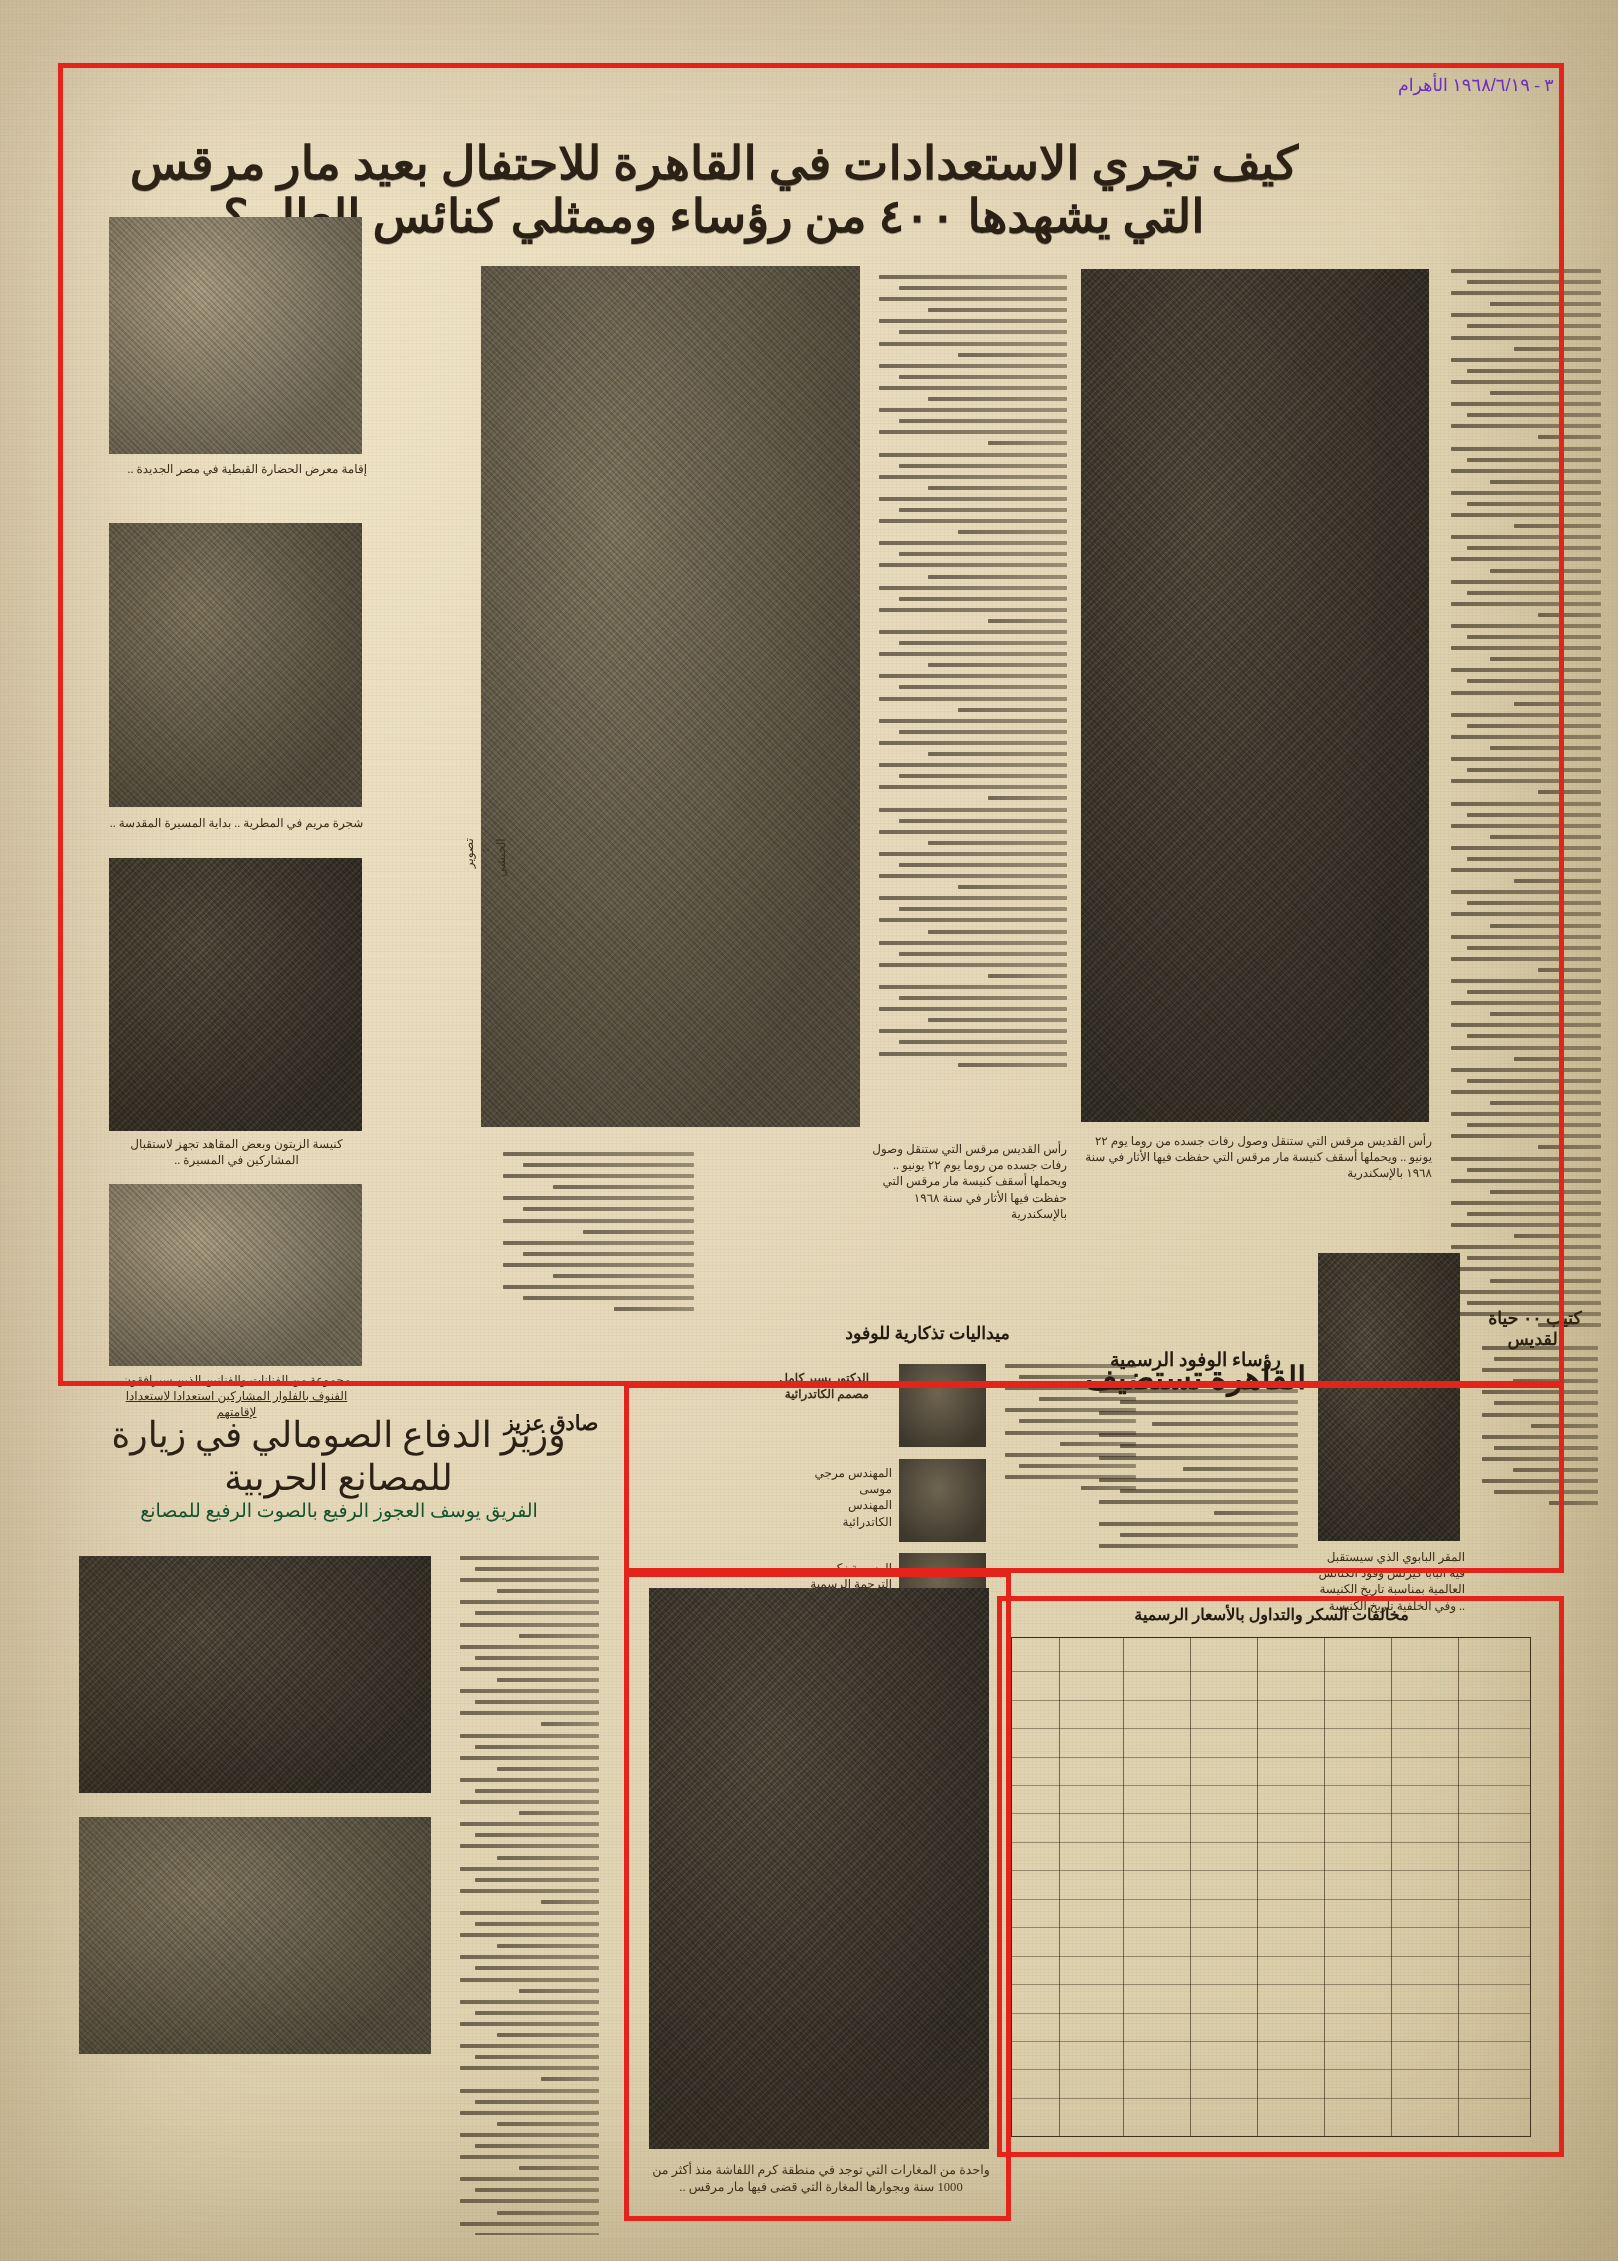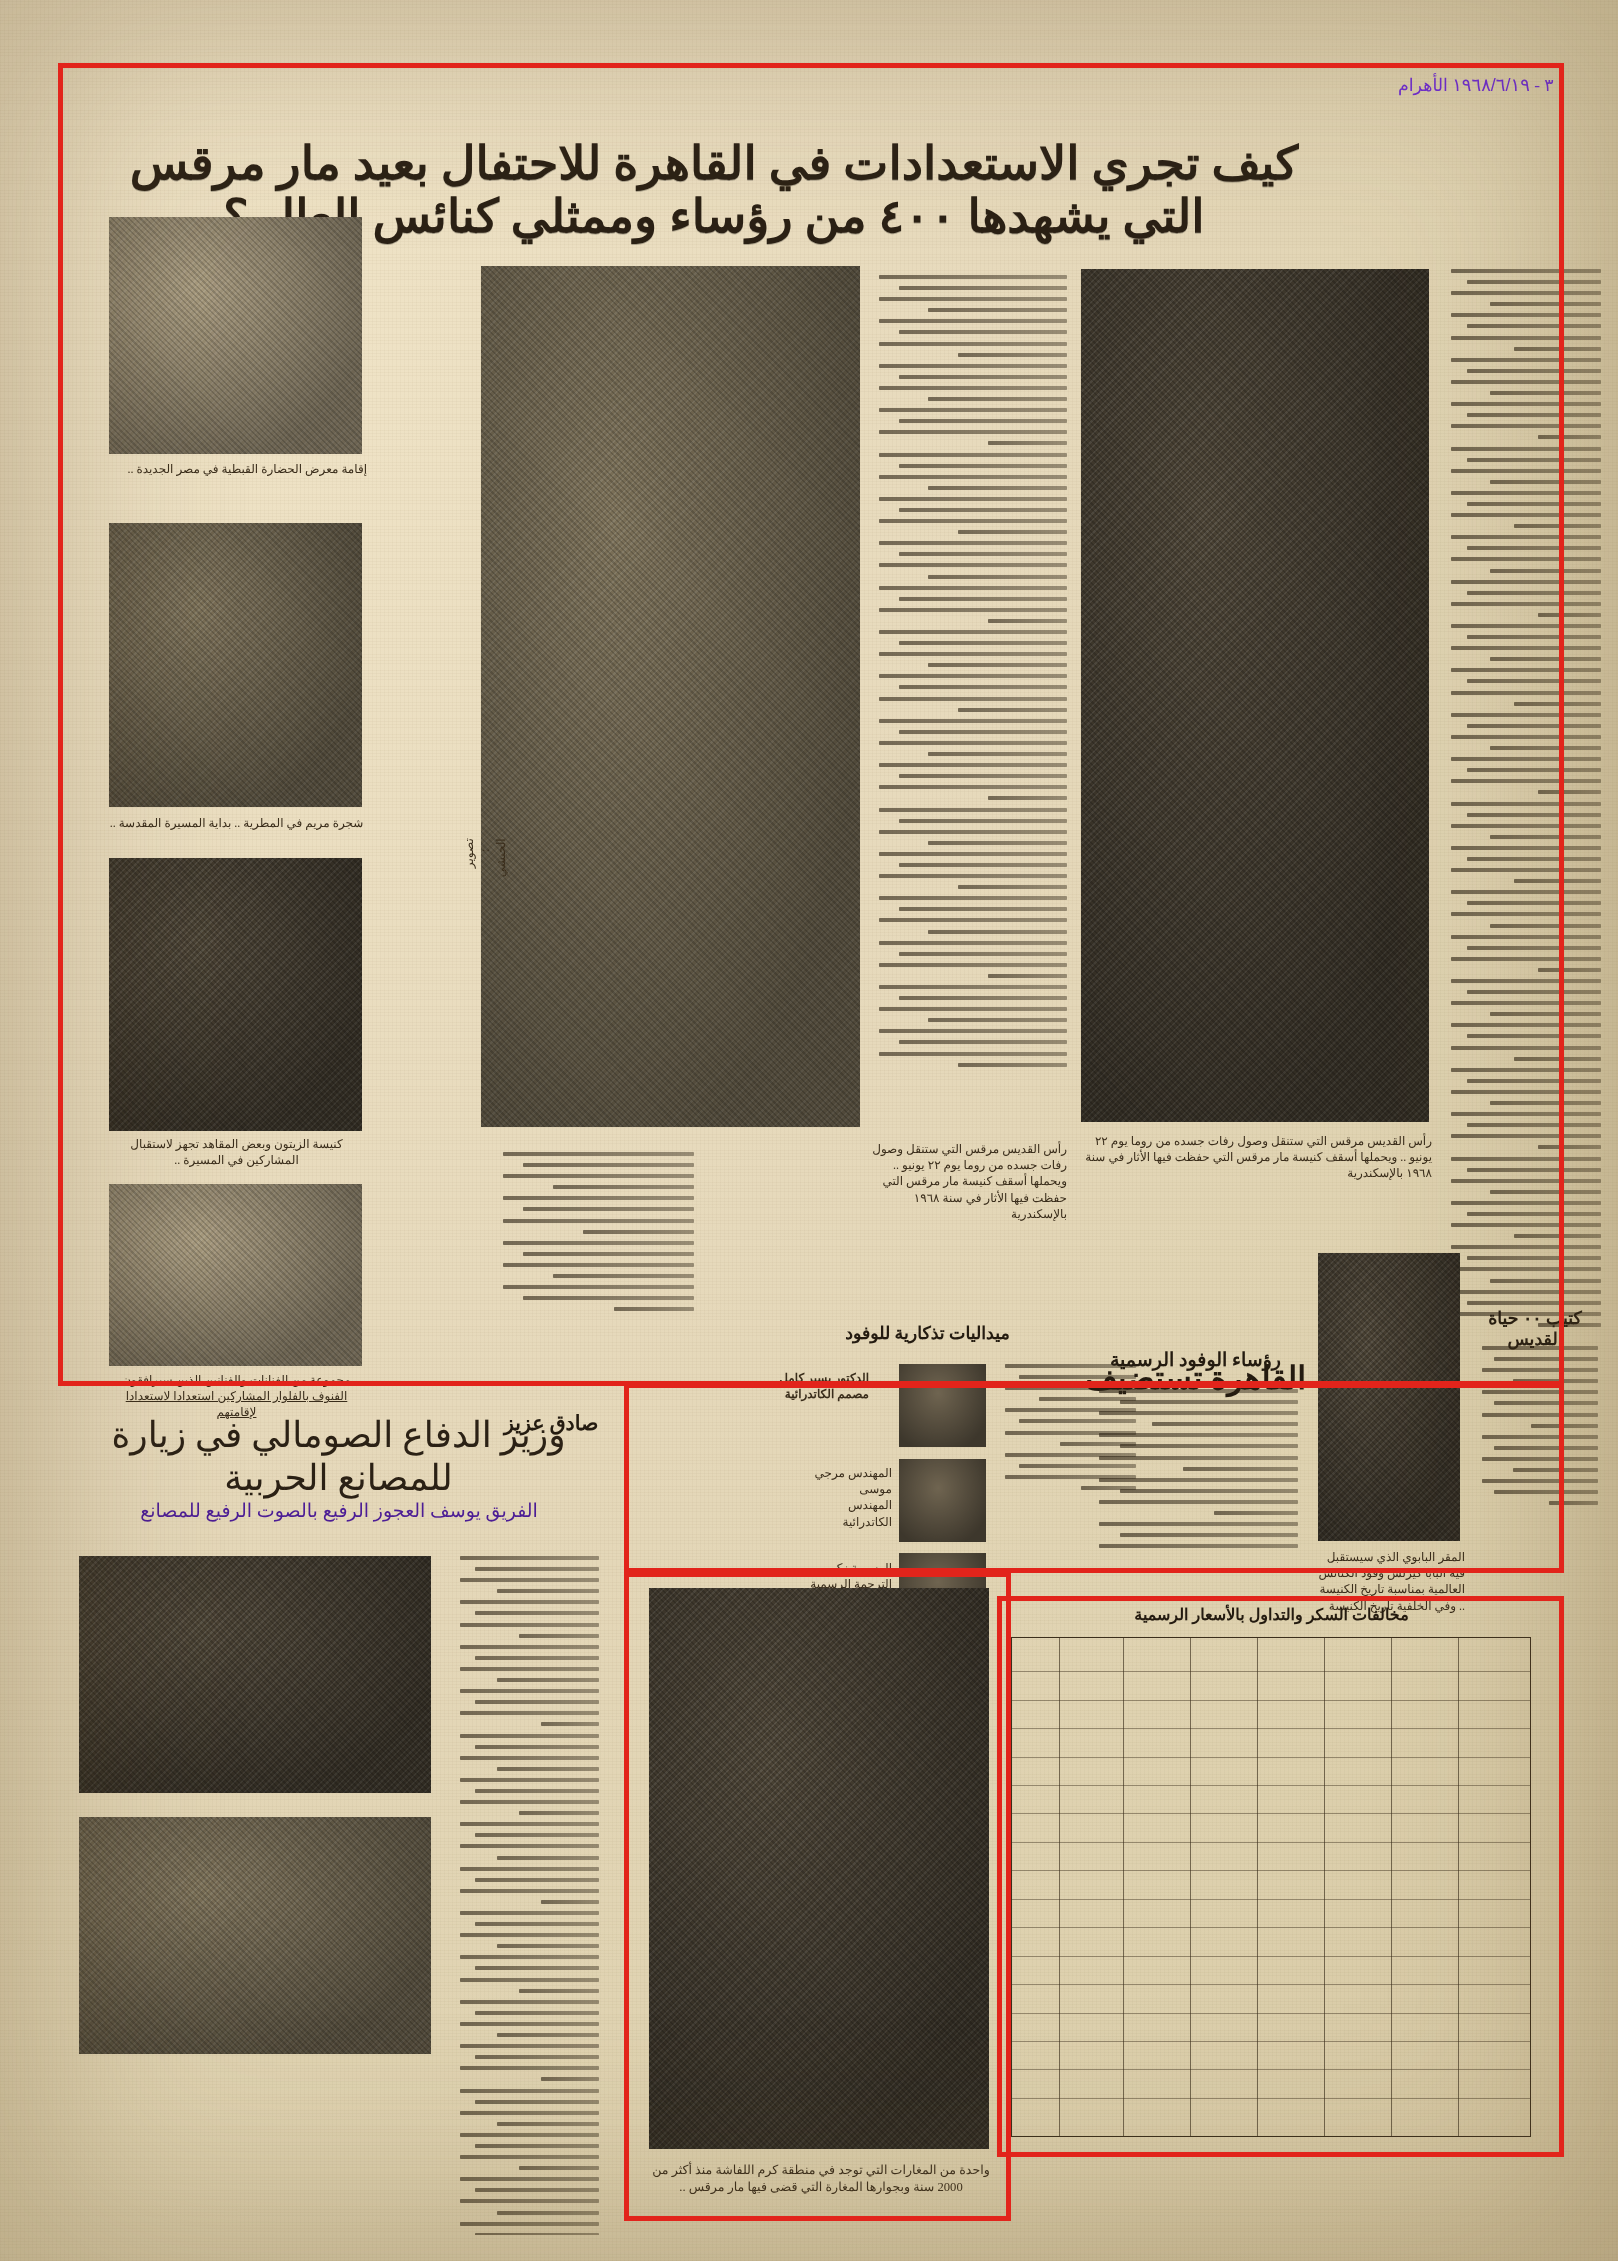--- a/index.html
+++ b/index.html
@@ -90,21 +90,21 @@
   .vline{position:absolute;top:0;bottom:0;width:0.8px;background:rgba(59,46,28,.65);}
   .hline{position:absolute;left:0;right:0;height:0.8px;background:rgba(59,46,28,.45);}
   .smallhead{position:absolute;font-size:17.4px;font-weight:bold;color:#241b10;text-align:center;}
 
   .portrait{position:absolute;background:#6f6450;}
   .portrait:after{content:"";position:absolute;inset:0;background:radial-gradient(ellipse at 45% 35%, rgba(255,255,255,.35), rgba(0,0,0,.45) 80%);mix-blend-mode:multiply;}
 
   .bigtitle{
     position:absolute;font-size:36px;font-weight:normal;color:#2b2115;line-height:1.2;text-align:center;
   }
-  .subtitle2{position:absolute;font-size:19px;color:#4c1d95;text-align:center;line-height:1.3;}
+  .subtitle2{position:absolute;font-size:19px;color:#14532d;text-align:center;line-height:1.3;}
 </style>
 </head>
 <body>
 
 <div class="paper"></div>
 
 <div class="page">
 
   <div class="masthead">
     <span>٣ -</span>
@@ -477,21 +477,21 @@
       <div class="ln s95"></div>
       <div class="ln s70"></div>
     <div class="ln s95"></div>
       <div class="ln s85"></div>
 
   </div>
 </div>
 
 <div style="position:absolute;left:632px;top:1580px;width:375px;height:640px;">
   <div class="photo ph-dark" style="left:17.4px;top:8px;width:340px;height:561px;"></div>
-  <div class="cap" style="left:11px;top:582px;width:356px;font-size:12.6px;">واحدة من المغارات التي توجد في منطقة كرم اللفاشة منذ أكثر من 2000 سنة وبجوارها المغارة التي قضى فيها مار مرقس ..</div>
+  <div class="cap" style="left:11px;top:582px;width:356px;font-size:12.6px;">واحدة من المغارات التي توجد في منطقة كرم اللفاشة منذ أكثر من 1000 سنة وبجوارها المغارة التي قضى فيها مار مرقس ..</div>
 </div>
 
 <div style="position:absolute;left:1003px;top:1605px;width:537px;height:553px;">
   <div class="smallhead" style="left:0;top:0;width:537px;font-size:16px;">مخالفات السكر والتداول بالأسعار الرسمية</div>
   <div class="tbl" style="left:8px;top:32px;width:518px;height:498px;">
     <div class="grid">
       <div class="vline" style="left:47px"></div>
       <div class="vline" style="left:111px"></div>
       <div class="vline" style="left:178px"></div>
       <div class="vline" style="left:245px"></div>

